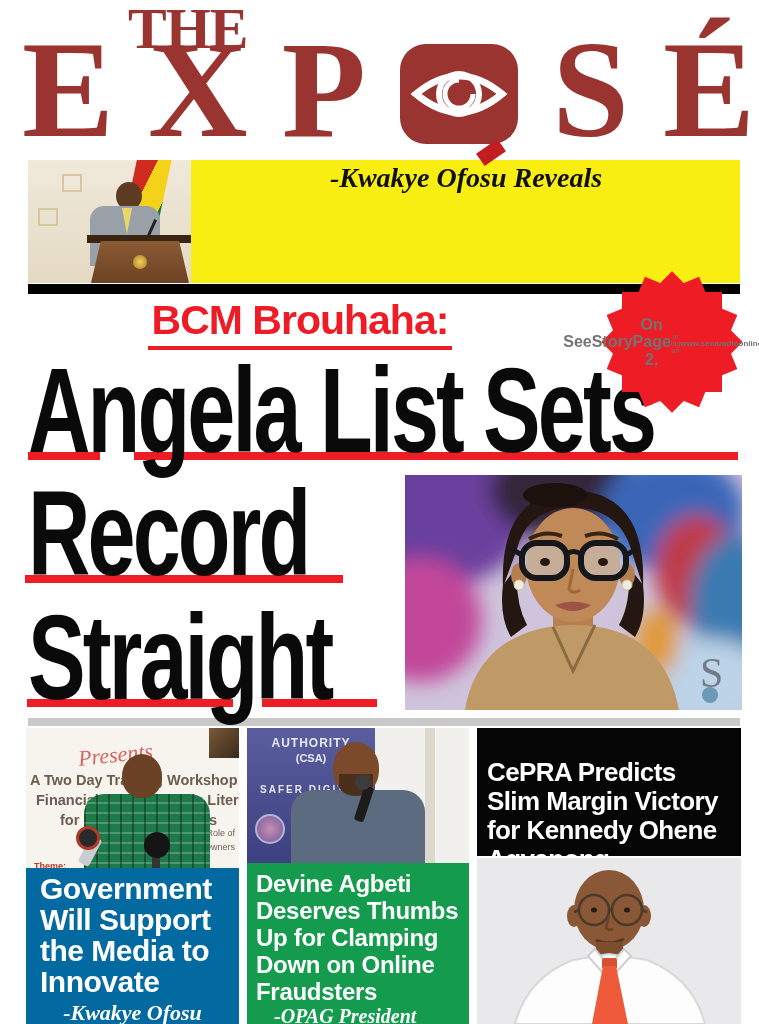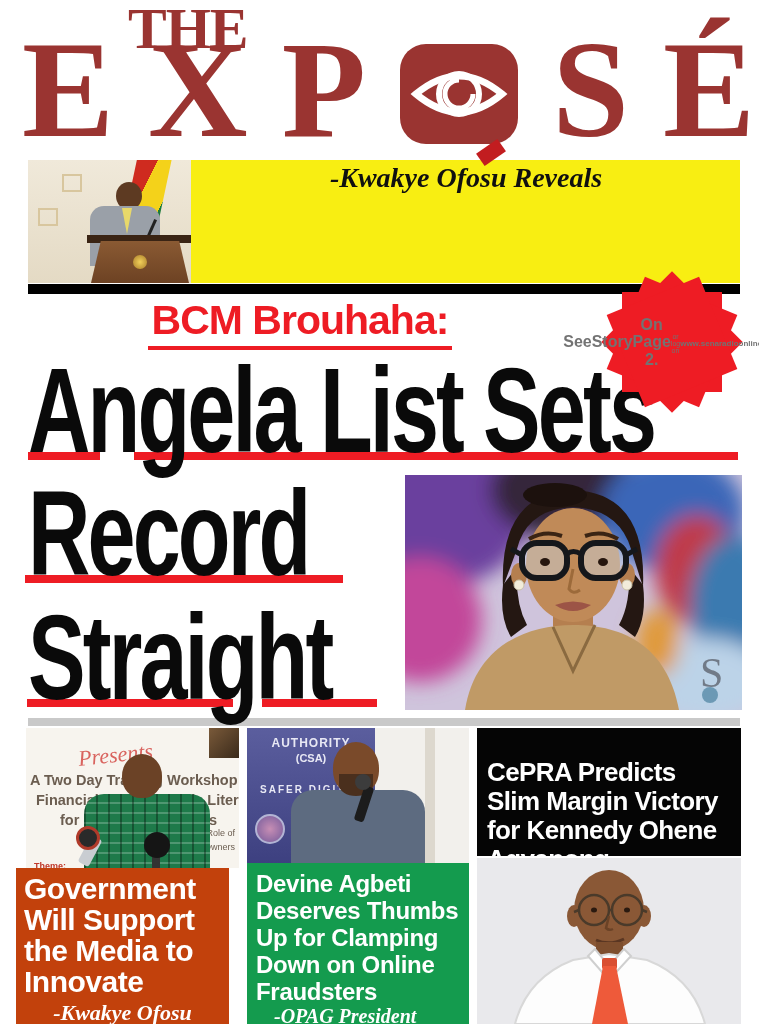--- a/index.html
+++ b/index.html
@@ -70,22 +70,22 @@
             line-height:1;letter-spacing:-4px;white-space:nowrap;}
   .rule{position:absolute;height:8px;background:#ee1c24;z-index:1;}
 
   
   .photoB{position:absolute;left:405px;top:475px;width:337px;height:235px;overflow:hidden;z-index:3;}
 
   
   .bar-gray{position:absolute;left:28px;top:718px;width:712px;height:8px;background:#c9c9c9;}
   .col-left-photo{position:absolute;left:26px;top:728px;width:213px;height:140px;overflow:hidden;
                   background:#f7f4ee;}
-  .blue-box{position:absolute;left:16px;top:868px;width:213px;height:156px;background:#c2410c;
-            box-sizing:border-box;padding:6px 8px;}
+  .blue-box{position:absolute;left:26px;top:868px;width:213px;height:156px;background:#0369a1;
+            box-sizing:border-box;padding:6px 14px;}
   .blue-box .h{font-size:30px;line-height:1.03;letter-spacing:-.5px;color:#fff;font-weight:bold;}
   .blue-box .b{font-family:"Liberation Serif",serif;font-style:italic;font-weight:bold;
                font-size:22px;color:#fff;text-align:center;margin-top:2px;}
 
   .col-mid-photo{position:absolute;left:247px;top:728px;width:222px;height:135px;overflow:hidden;background:#a16207;}
   .green-box{position:absolute;left:247px;top:863px;width:222px;height:161px;background:#149b4e;
              box-sizing:border-box;padding:8px 9px;}
   .green-box .h{font-size:24px;line-height:1.12;letter-spacing:-.3px;color:#fff;font-weight:bold;}
   .green-box .b{font-family:"Liberation Serif",serif;font-style:italic;font-weight:bold;
                 font-size:20px;color:#fff;margin:0 0 0 18px;}

